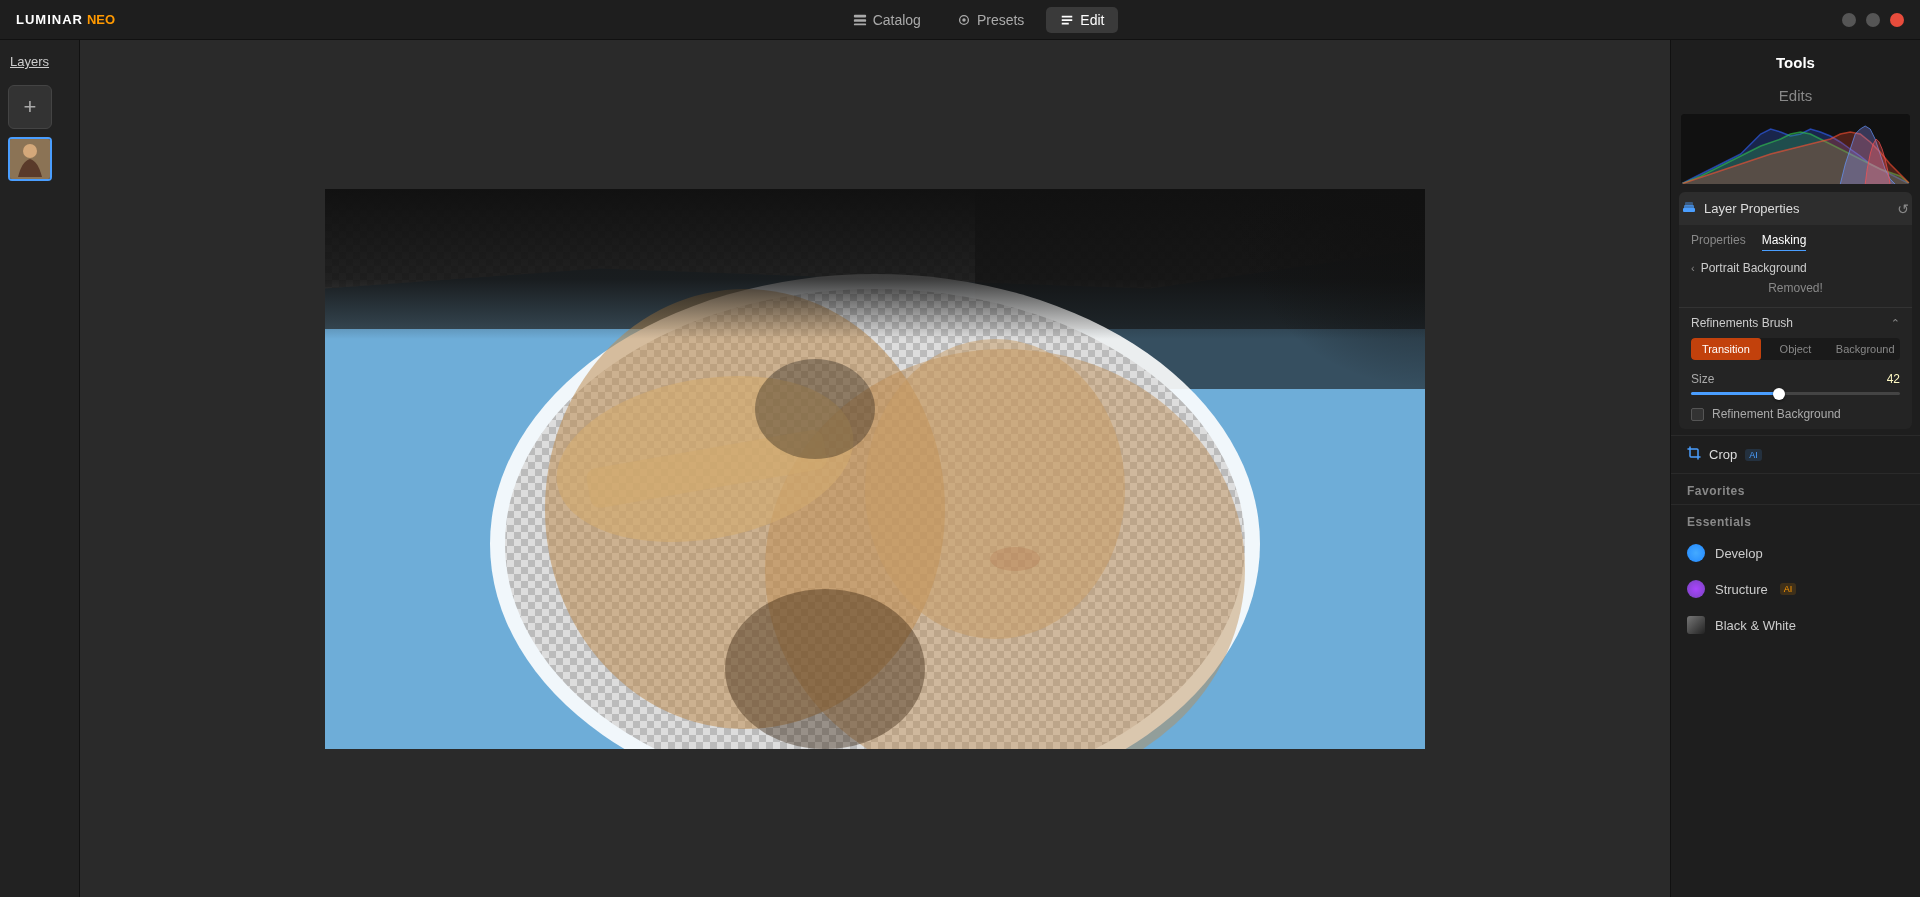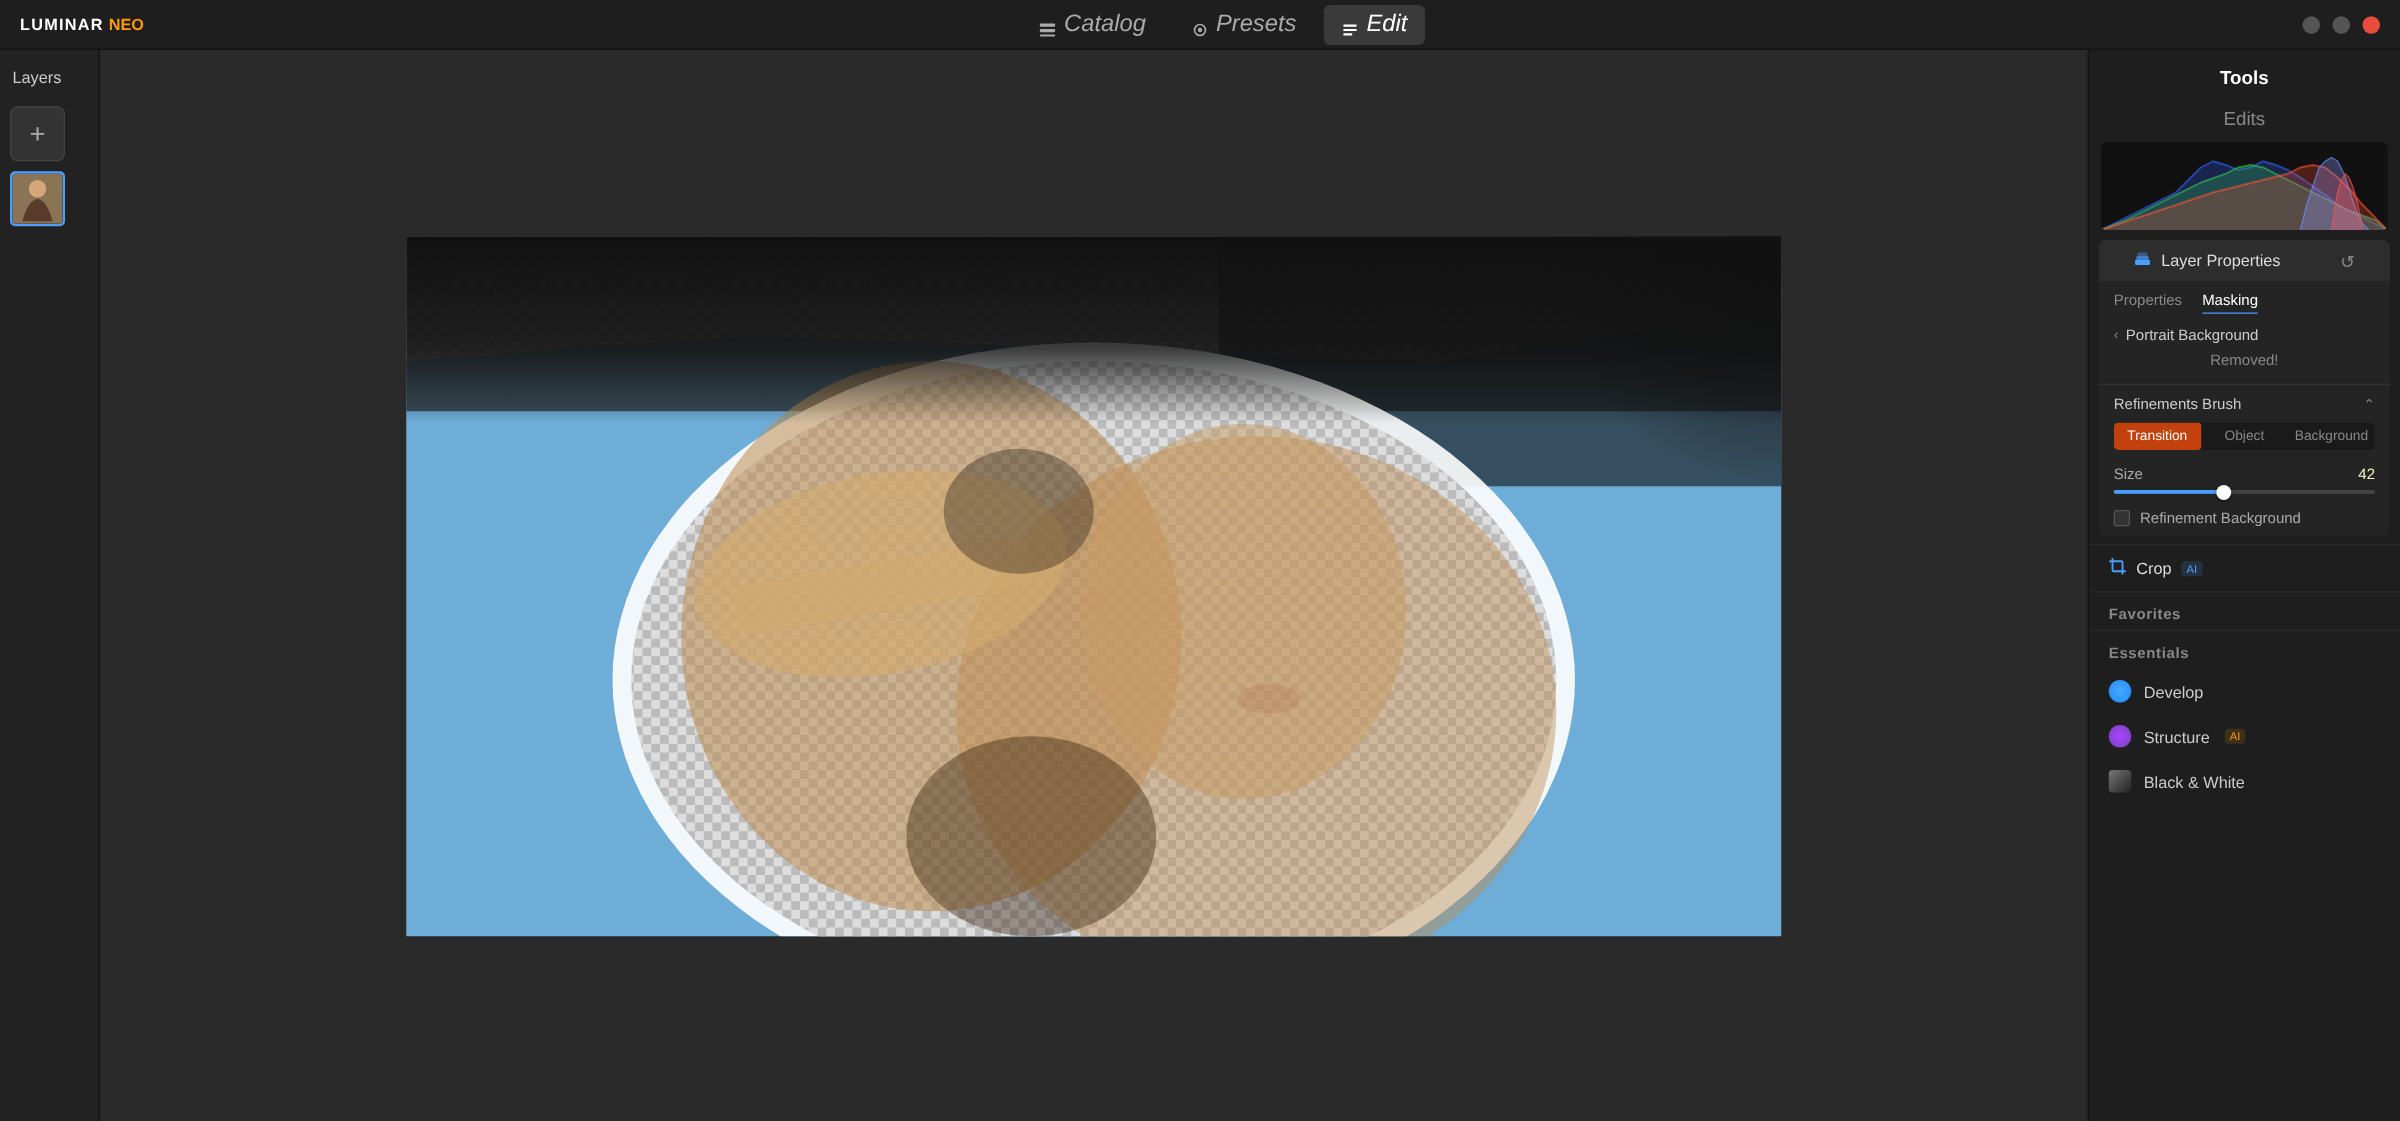--- a/index.html
+++ b/index.html
@@ -41,30 +41,29 @@
       font-size: 13px;
       font-weight: 700;
     }
     .titlebar-nav {
       display: flex;
       align-items: center;
       gap: 8px;
     }
     .nav-btn {
       display: flex;
-      align-items: flex-end;
+      align-items: center;
       gap: 6px;
       padding: 5px 14px;
       border-radius: 5px;
       cursor: pointer;
-      font-size: 19px;
+      font-size: 14px;
       color: #aaa;
       background: transparent;
       border: none;
-      font-style: italic;
     }
     .nav-btn.active {
       background: #3a3a3a;
       color: #fff;
     }
     .nav-btn svg { width: 14px; height: 14px; }
     .titlebar-controls {
       display: flex;
       align-items: center;
       gap: 10px;
@@ -102,20 +101,21 @@
       flex-direction: column;
       padding: 10px 8px;
       gap: 8px;
       flex-shrink: 0;
     }
     .layers-title {
       color: #ccc;
       font-size: 13px;
       font-weight: 500;
       padding: 4px 2px 8px;
+      text-decoration: underline;
     }
     .add-layer-btn {
       width: 44px;
       height: 44px;
       border-radius: 6px;
       background: #333;
       border: 1px solid #444;
       display: flex;
       align-items: center;
       justify-content: center;
@@ -212,21 +212,21 @@
       background: #242424;
       margin: 0 8px 6px;
       border-radius: 6px;
       overflow: hidden;
       flex-shrink: 0;
     }
     .layer-props-header {
       display: flex;
       align-items: center;
       justify-content: space-between;
-      padding: 8px 28px;
+      padding: 8px 3px;
       background: #2d2d2d;
       cursor: pointer;
     }
     .layer-props-title-row {
       display: flex;
       align-items: center;
       gap: 8px;
     }
     .layer-props-icon {
       color: #4a9eff;

